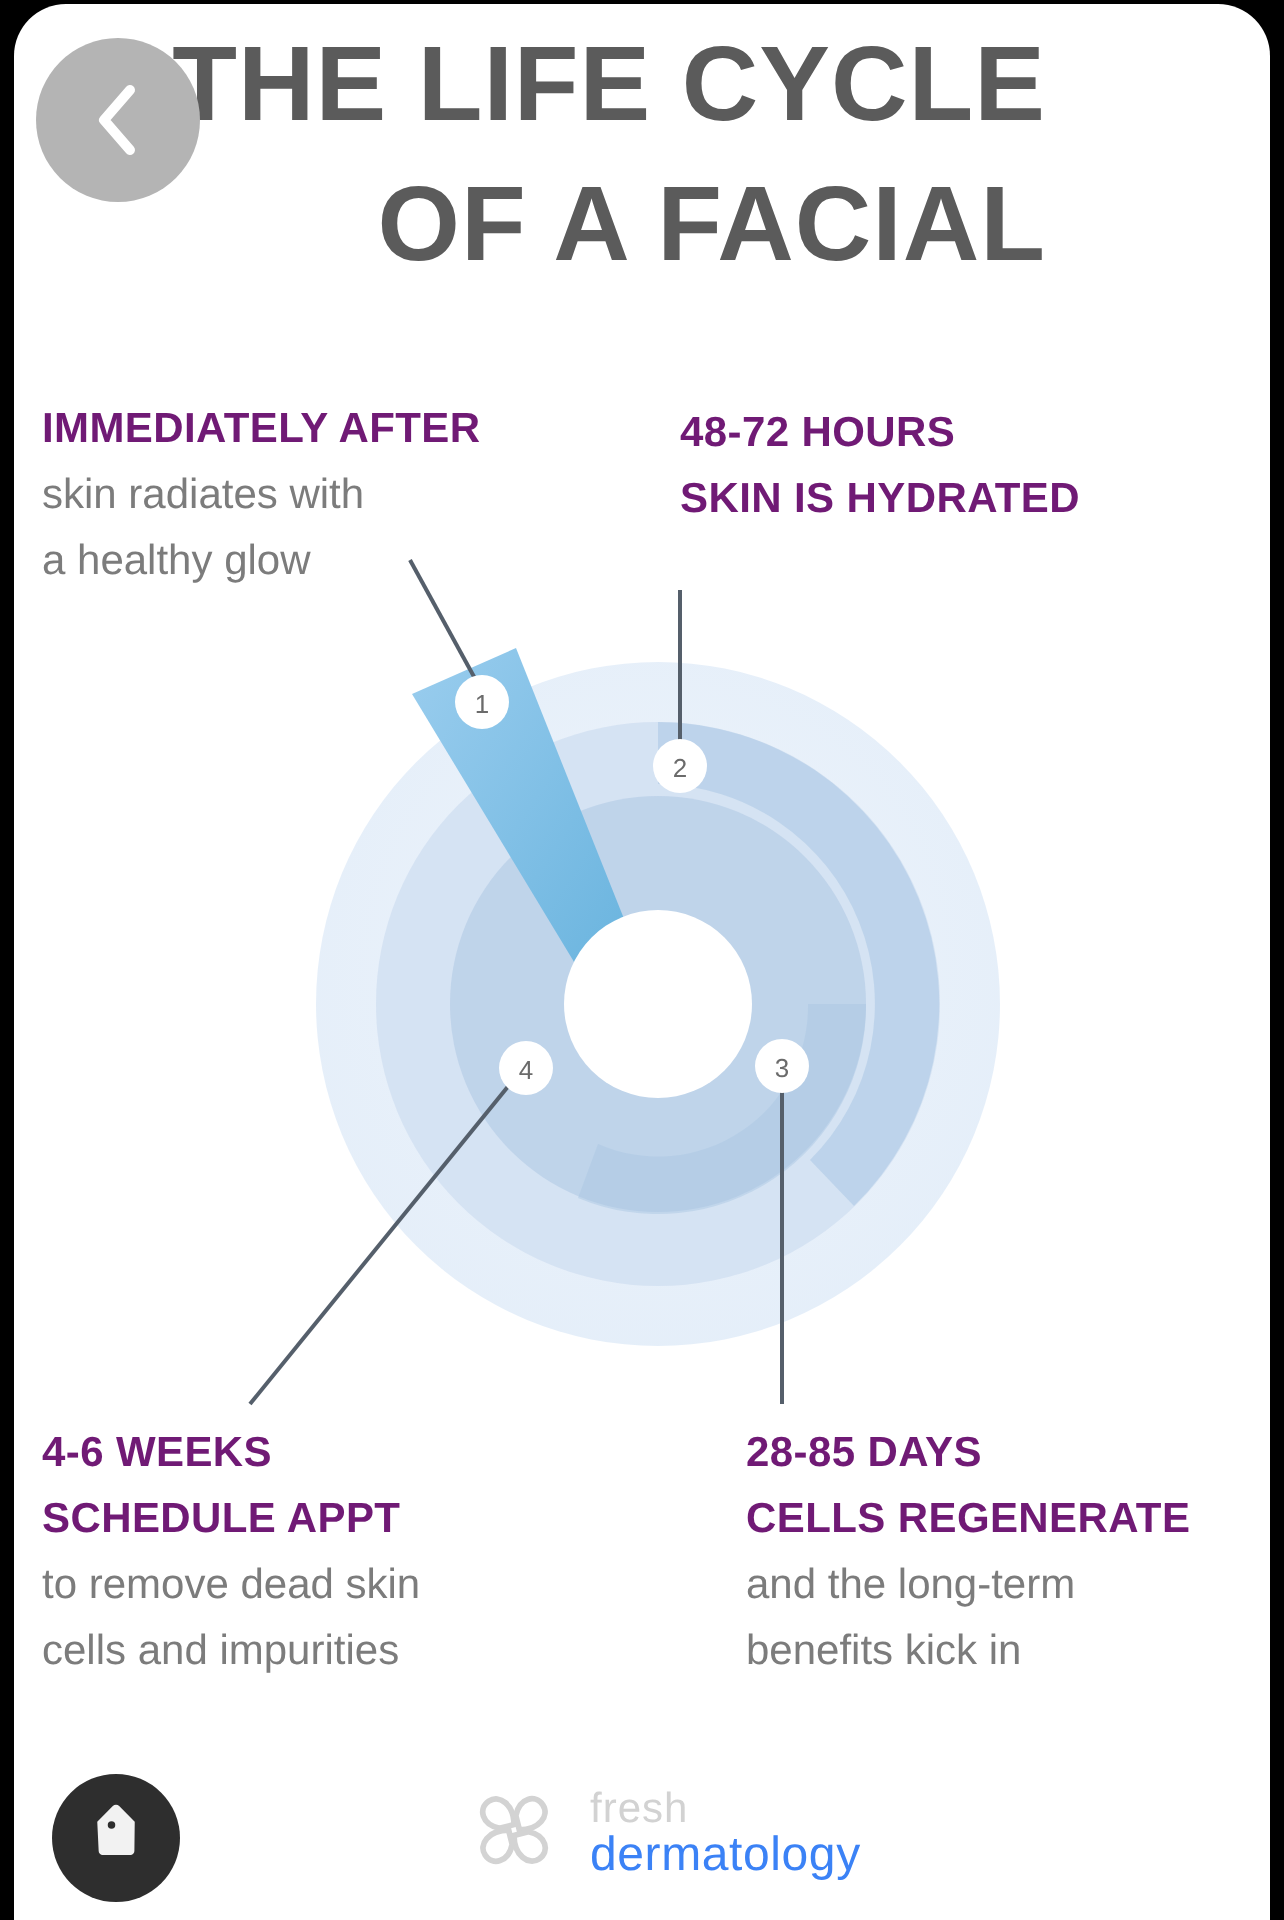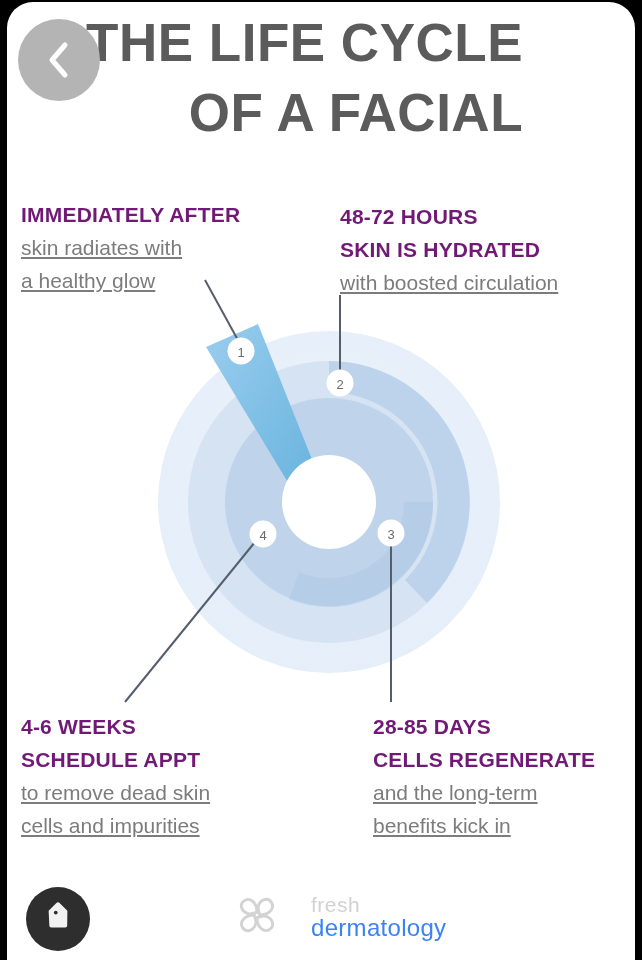--- a/index.html
+++ b/index.html
@@ -61,21 +61,20 @@
     color:#701a75;
     white-space:nowrap;
   }
   .block .bd {
     display:block;
     font-size:21px;
     font-weight:normal;
     line-height:33px;
     color:#7c7c7c;
     white-space:nowrap;
-    text-decoration:underline;
   }
   #block-1 { left:14px;  top:196px; }
   #block-2 { left:333px; top:198px; }
   #block-4 { left:14px;  top:708px; }
   #block-3 { left:366px; top:708px; }
 
   
   #diagram {
     position:absolute;
     left:0; top:0;
@@ -101,21 +100,21 @@
     background:#2e2e2e;
     display:flex; align-items:center; justify-content:center;
     z-index:40;
   }
   #logo {
     position:absolute;
     left:223px; top:884px;
     width:220px; height:62px;
     display:flex; align-items:center; gap:11px;
   }
-  #logo-text { line-height:1;margin-left:16px; }
+  #logo-text { line-height:1; }
   #logo-text .l1 {
     display:block;
     font-size:21px;
     color:#d2d2d2;
     letter-spacing:0.5px;
   }
   #logo-text .l2 {
     display:block;
     font-size:24px;
     color:#3b82f6;
@@ -203,21 +202,20 @@
 
     <div class="block" id="block-1">
       <span class="hd">IMMEDIATELY AFTER</span>
       <span class="bd">skin radiates with</span>
       <span class="bd">a healthy glow</span>
     </div>
 
     <div class="block" id="block-2">
       <span class="hd">48-72 HOURS</span>
       <span class="hd">SKIN IS HYDRATED</span>
-      <span class="bd">with boosted circulation</span>
     </div>
 
     <div class="block" id="block-3">
       <span class="hd">28-85 DAYS</span>
       <span class="hd">CELLS REGENERATE</span>
       <span class="bd">and the long-term</span>
       <span class="bd">benefits kick in</span>
     </div>
 
     <div class="block" id="block-4">

